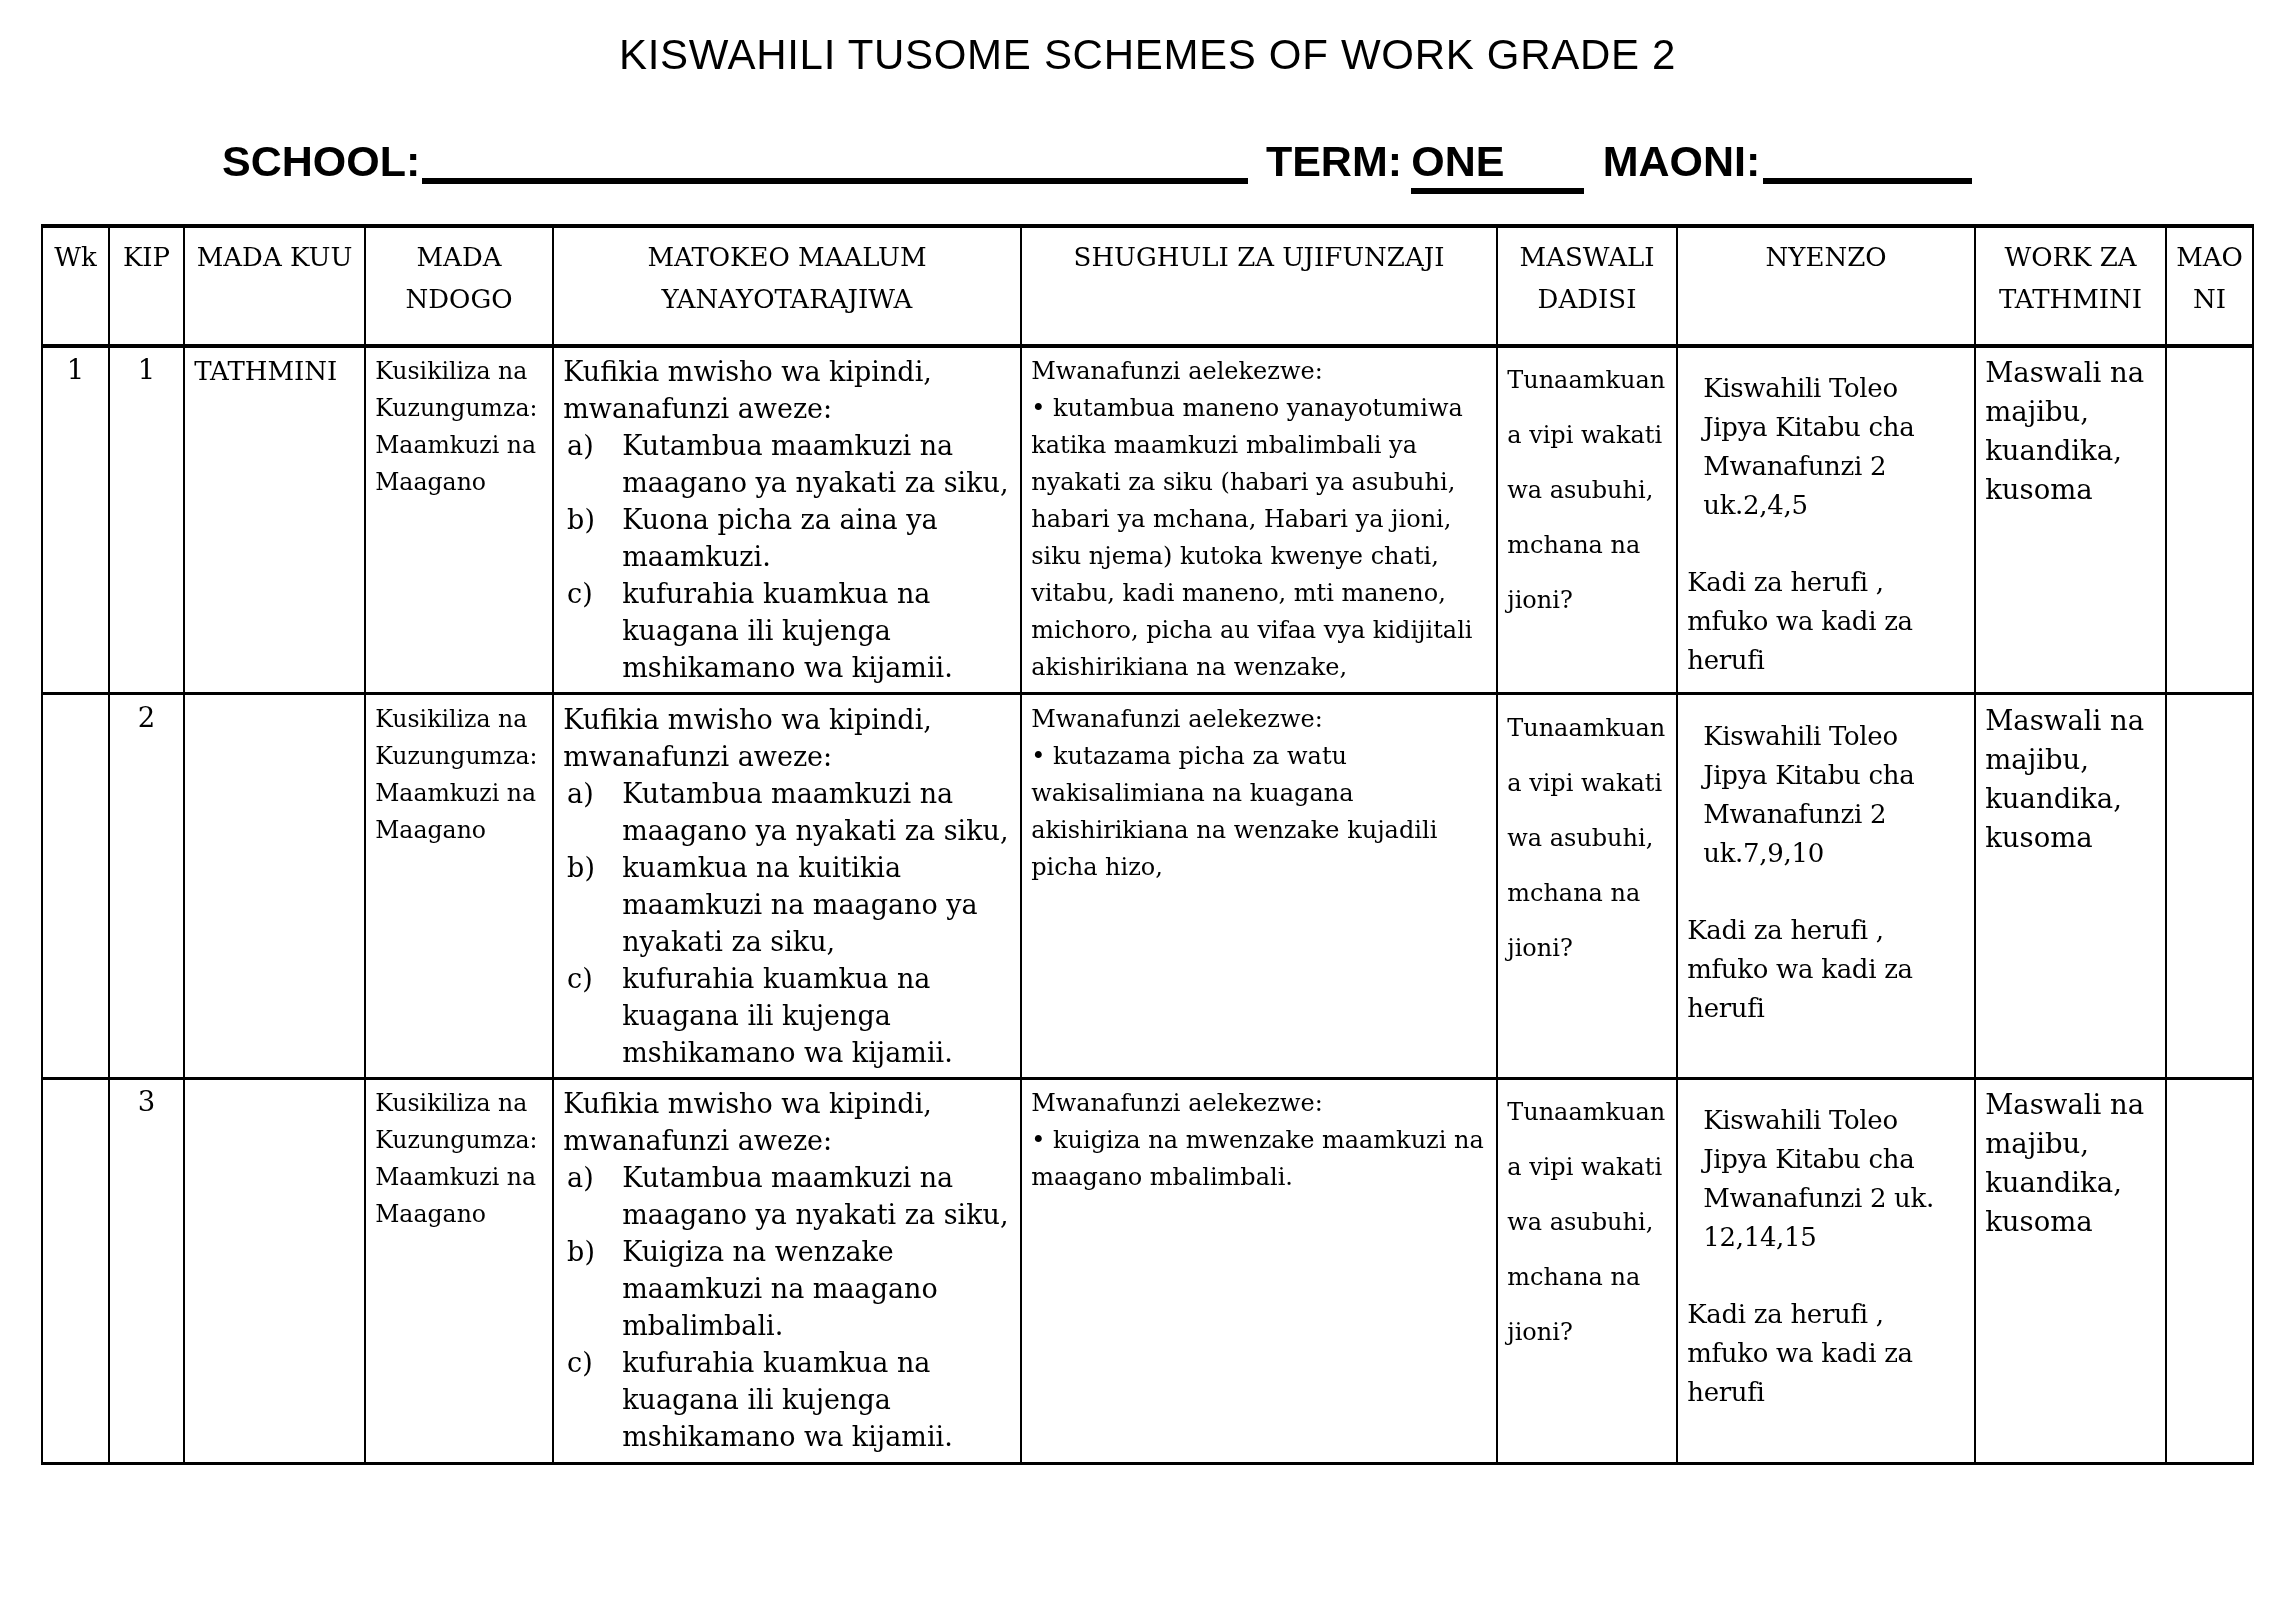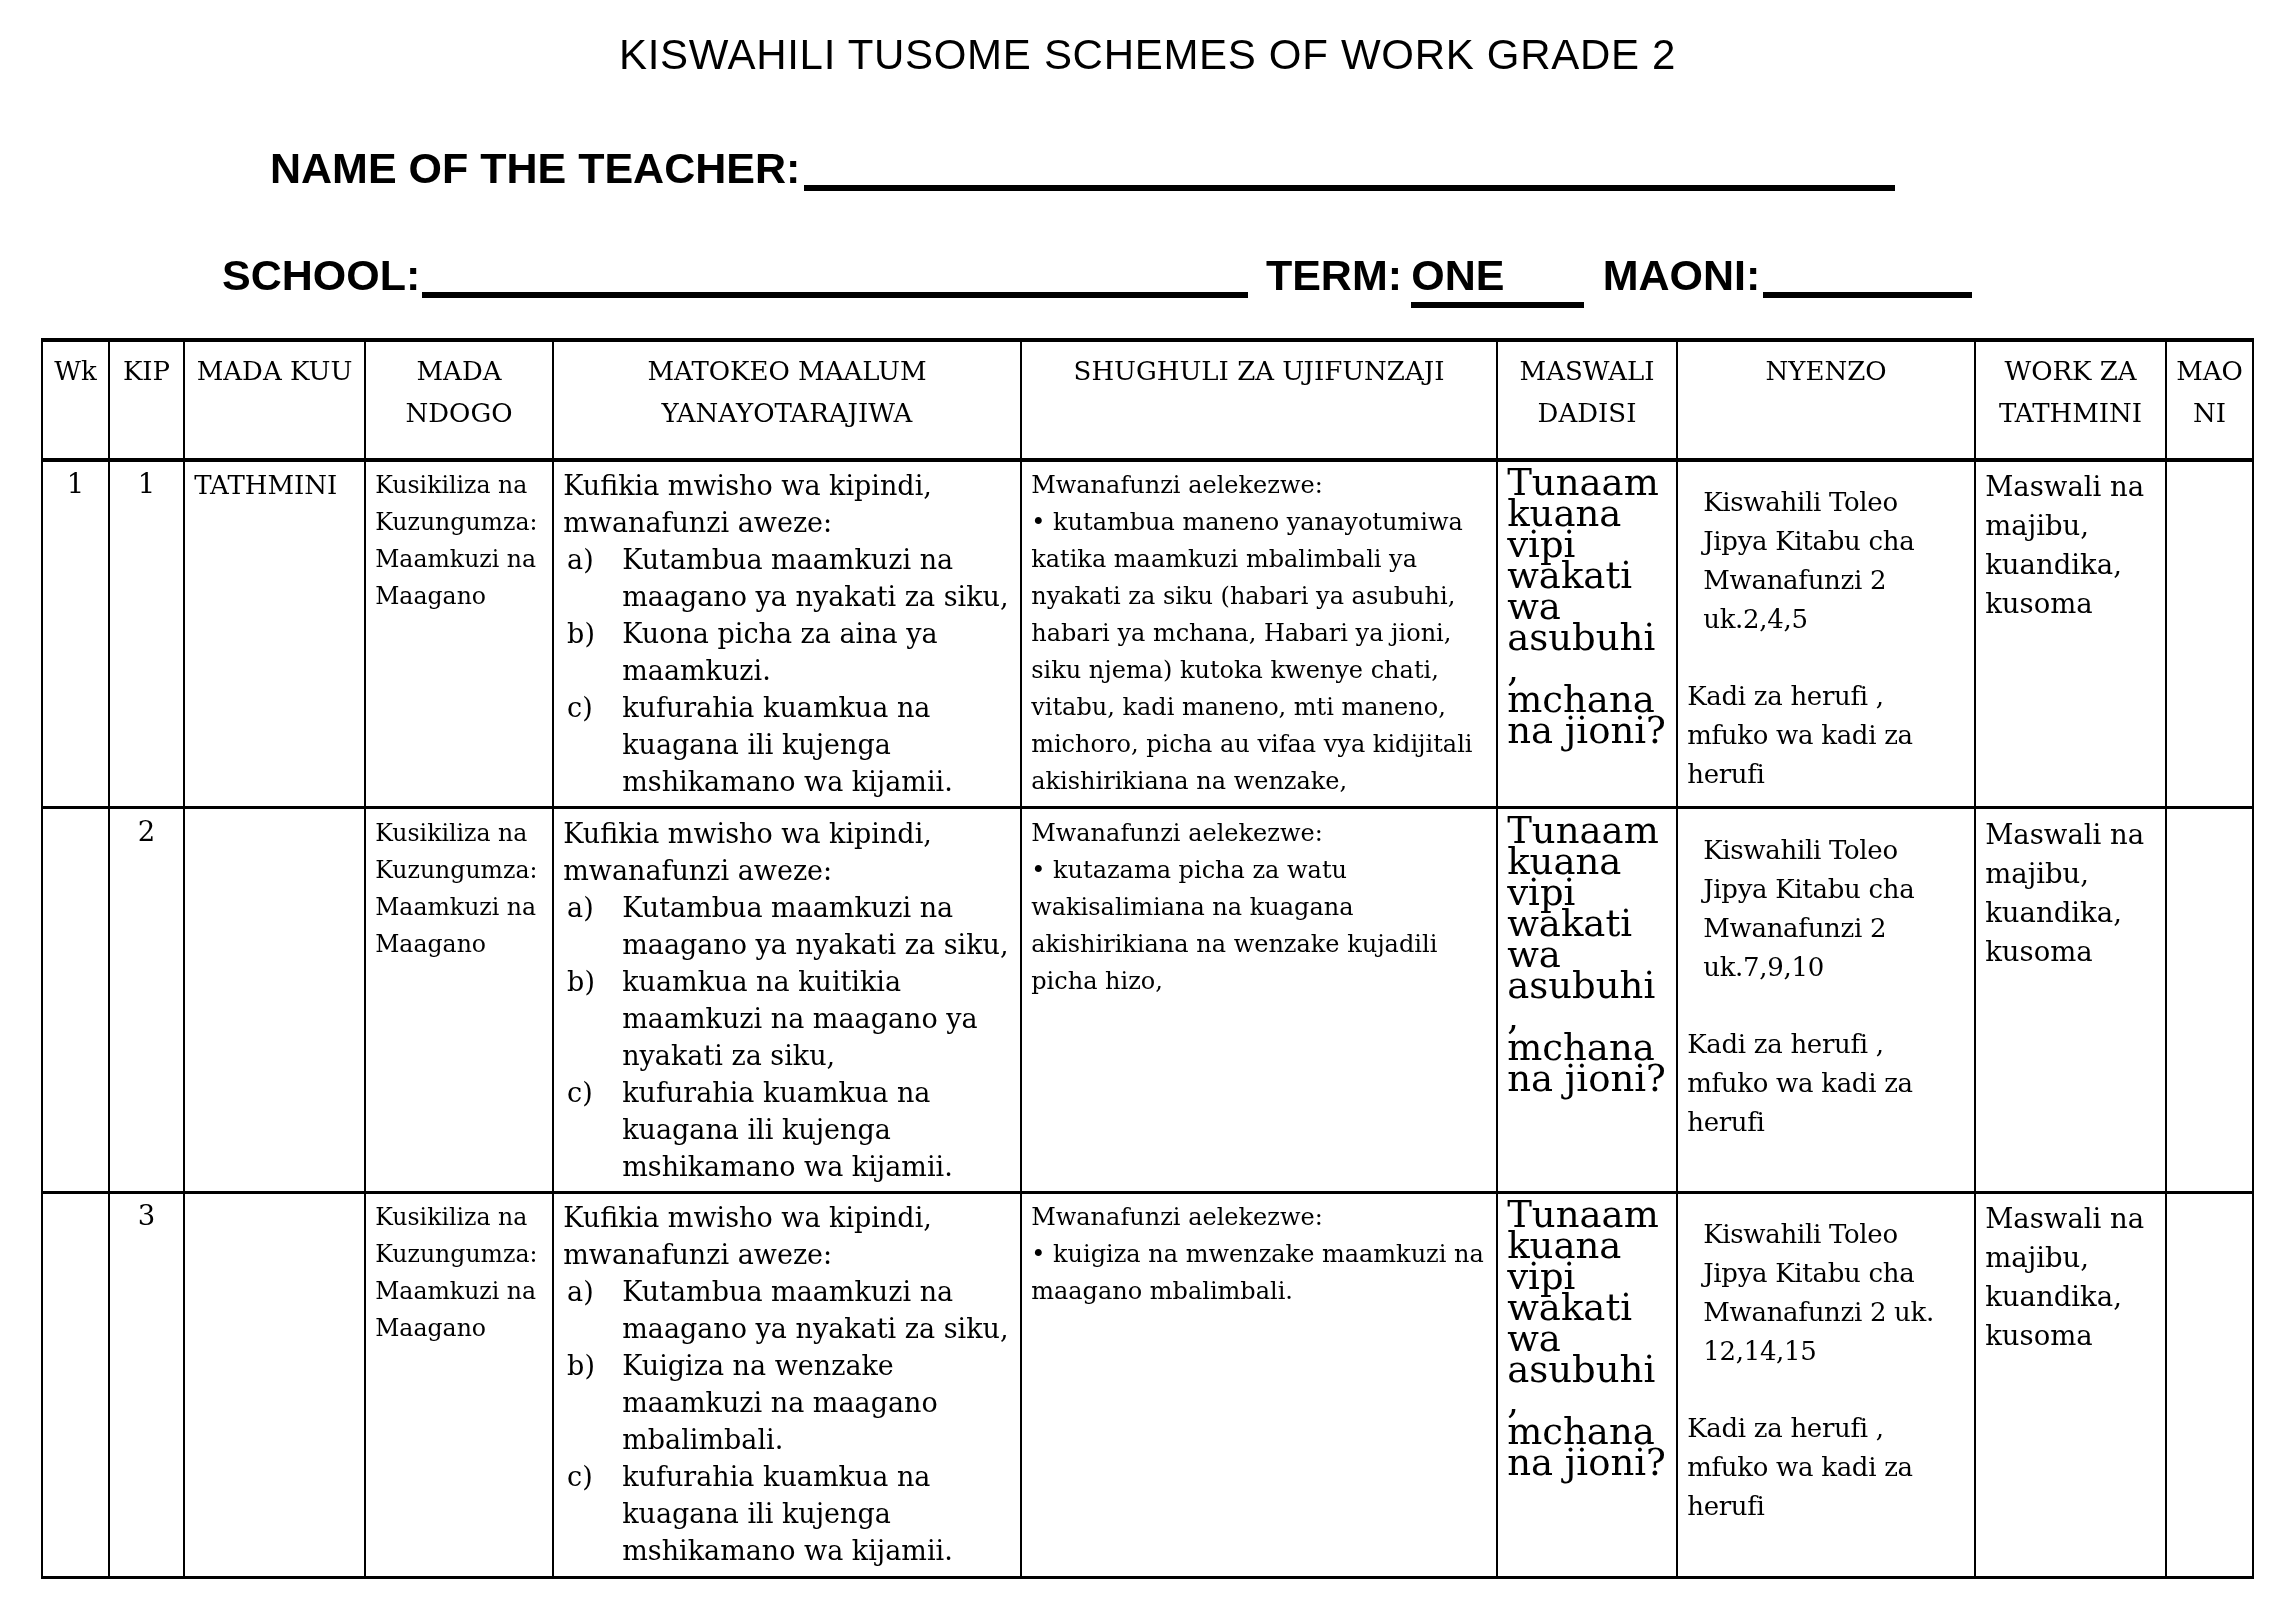--- a/index.html
+++ b/index.html
@@ -33,21 +33,21 @@
   }
   table.scheme td{border-bottom:3.9px solid #000;padding:5.2px 9.2px 6.5px 9.2px;}
   table.scheme{border-left:2.6px solid #000;border-right:2.6px solid #000;border-bottom:3.9px solid #000;}
   th.h-maoni{word-break:break-all;}
 
   .c-num{font-size:27.5px;text-align:center;padding-top:7.9px;}
   .c-mada-kuu{font-size:26px;line-height:37px;}
   .c-mada-ndogo{font-size:23.6px;line-height:37px;}
   .c-matokeo{font-size:27px;line-height:37px;}
   .c-shughuli{font-size:24px;line-height:37px;}
-  .c-maswali{font-size:37px;line-height:31px;overflow-wrap:anywhere;padding-left:6.5px;padding-right:5.2px;}
+  .c-maswali{font-size:24px;line-height:55px;overflow-wrap:anywhere;padding-left:6.5px;padding-right:5.2px;}
   .c-nyenzo{font-size:26px;line-height:39px;letter-spacing:-0.3px;padding-left:7.9px;}
   .c-mbinu{font-size:27.5px;line-height:39px;}
 
   .r1 .cellmin{min-height:327px;}
   .r2 .cellmin{min-height:344px;}
   .r3 .cellmin{min-height:357px;}
 
   ol.items{margin:0;padding:0;list-style:none;counter-reset:it;}
   ol.items li{counter-increment:it;position:relative;padding-left:59px;}
   ol.items li::before{content:counter(it,lower-alpha) ")";position:absolute;left:3.9px;top:0;}
@@ -55,23 +55,20 @@
   .nyenzo-book{margin:16px;}
   .nyenzo-other{margin:38px 0 0 0;}
 </style>
 </head>
 <body>
 
 <div class="page">
 
   <div class="doc-title">KISWAHILI TUSOME SCHEMES OF WORK GRADE 2</div>
 
-  <div class="hline name-row">
-    <span>NAME OF THE TEACHER:</span><span class="blank" style="width:1091px;margin-left:3.3px;"></span>
-  </div>
 
   <div class="hline school-row">
     <span>SCHOOL:</span><span class="blank" style="width:826px;margin-left:1.3px;"></span><span class="lbl-gap"></span><span>TERM:</span><span class="one-underline"><span>ONE</span><span class="tail"></span></span><span class="lbl-gap"></span><span>MAONI:</span><span class="blank" style="width:209px;margin-left:2.6px;"></span>
   </div>
 
   <table class="scheme">
     <colgroup>
       <col style="width:67px">
         <col style="width:75px">
         <col style="width:181px">

